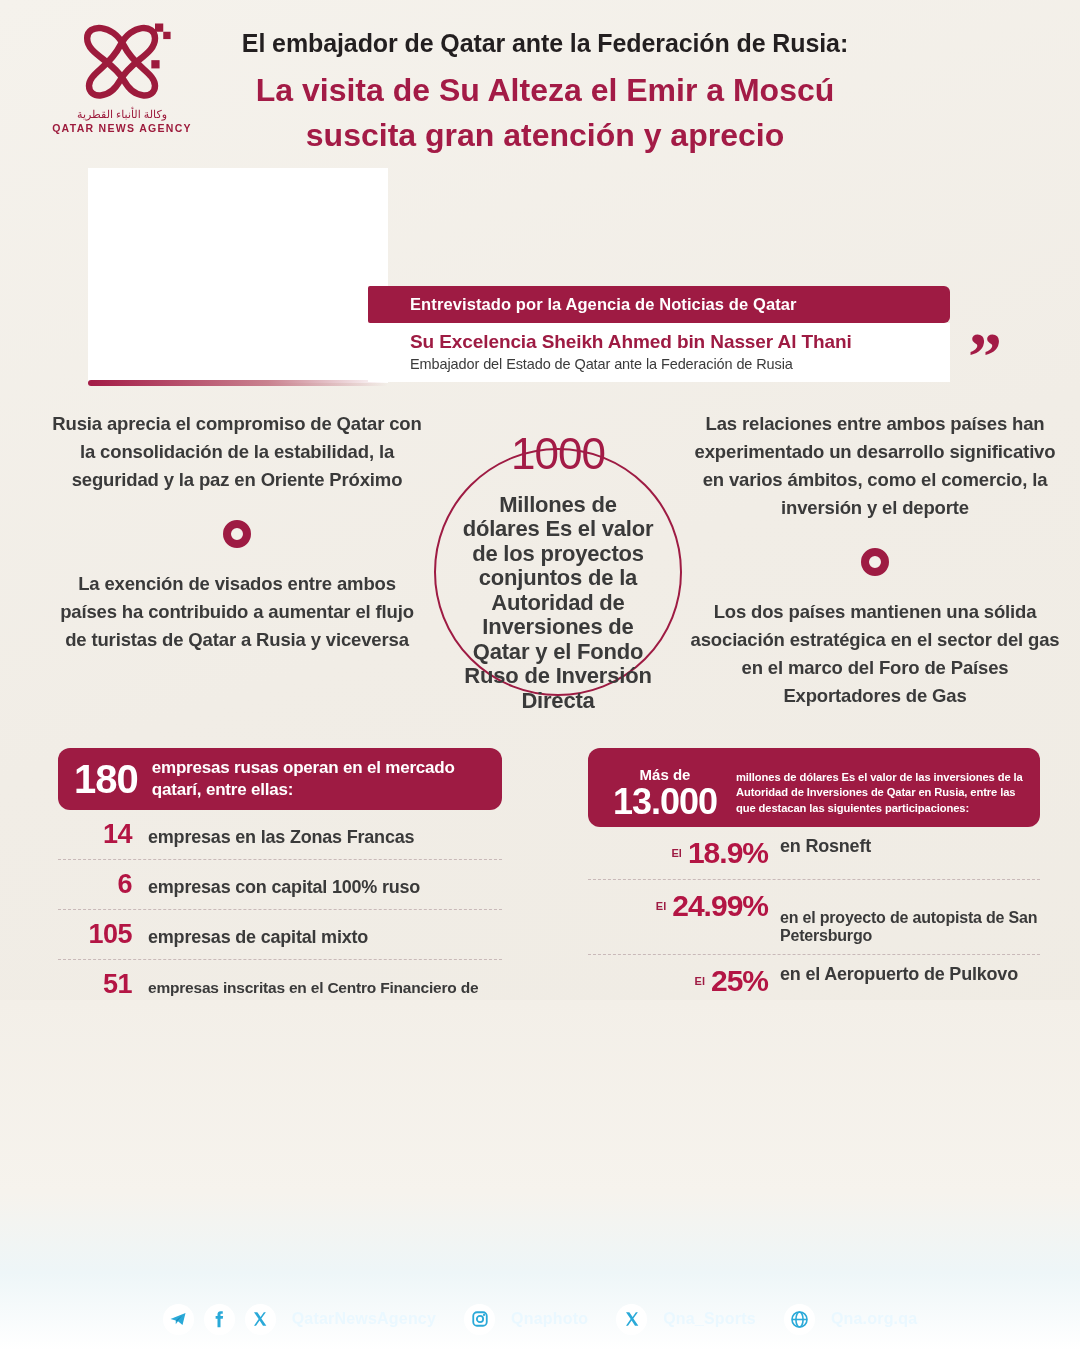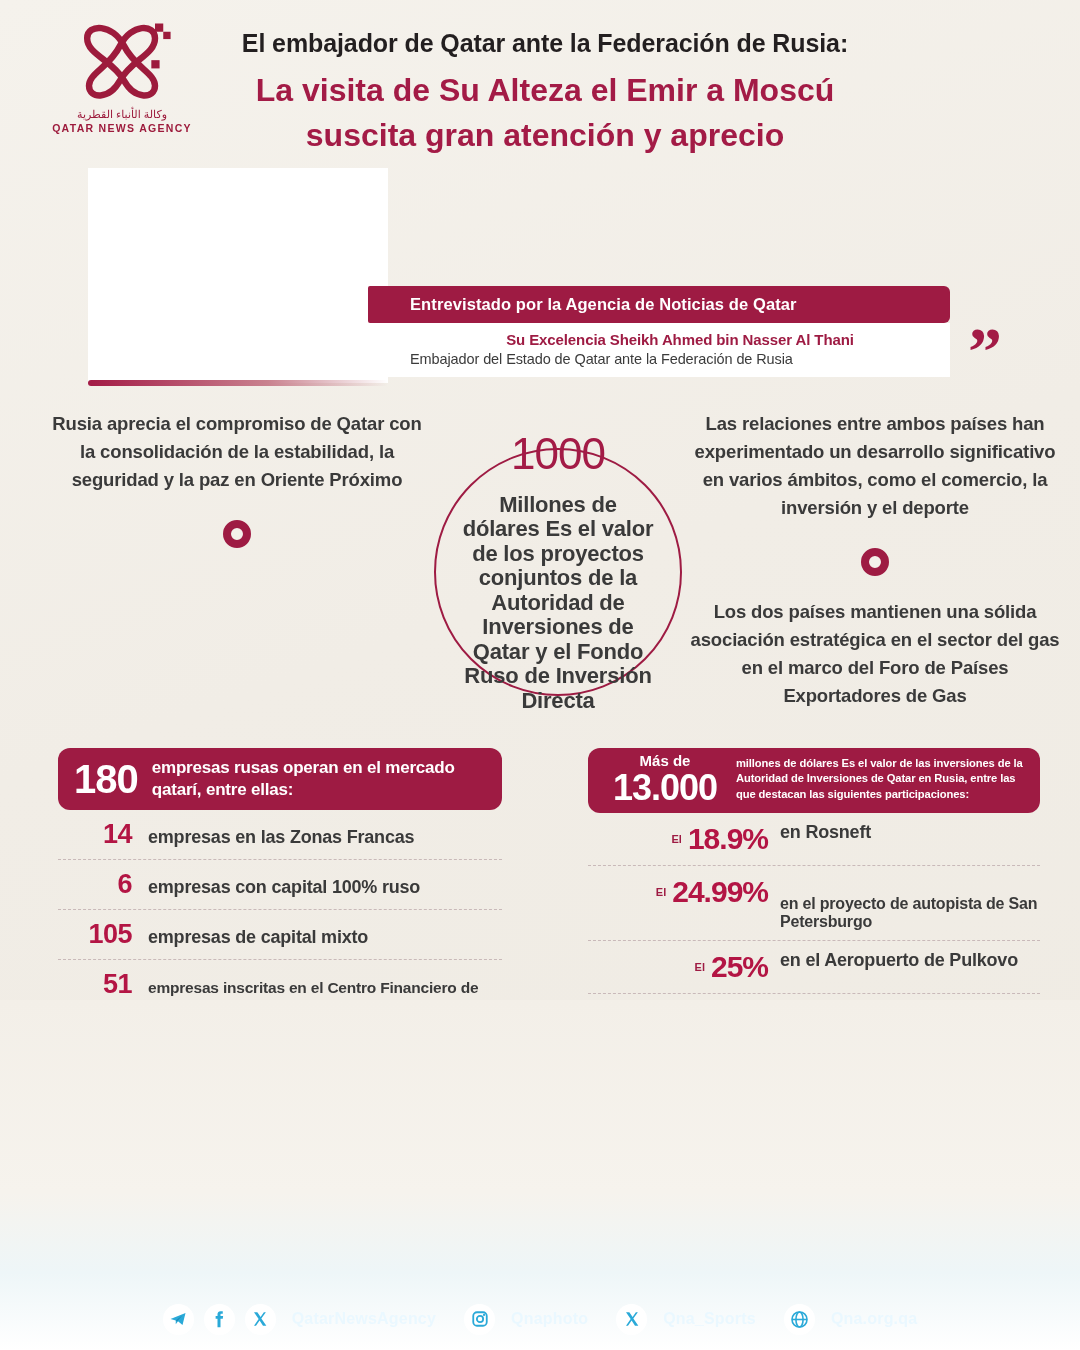--- a/index.html
+++ b/index.html
@@ -48,21 +48,21 @@
     background: linear-gradient(90deg,#a31b46 0%, #c9828f 60%, rgba(201,130,143,0) 100%);
     border-radius: 3px;
   }
 
   .attrib { position: absolute; left: 368px; top: 286px; width: 582px; }
   .attrib-bar {
     background: #9e1b43; color: #fff; font-size: 16.5px; font-weight: bold;
     padding: 9px 0 9px 42px; border-radius: 2px 6px 6px 2px; letter-spacing: .1px;
   }
   .attrib-body { background: #ffffff; padding: 8px 0 10px 42px; }
-  .attrib-name { color: #9e1b43; font-size: 15px; font-weight: bold; letter-spacing: -.1px; text-align: center; }
+  .attrib-name { color: #9e1b43; font-size: 19px; font-weight: bold; letter-spacing: -.1px; }
   .attrib-role { color: #3b3b3b; font-size: 14.5px; margin-top: 3px; letter-spacing: -.1px;}
   .quote-mark {
     position: absolute; right: -52px; bottom: -8px;
     font-size: 68px; color: #a31b46; font-family: "Liberation Serif", serif;
     font-weight: bold; line-height: 1;
   }
 
   
   .body-grid { position: absolute; top: 410px; left: 16px; width: 1080px; height: 300px; }
   .col-left  { position: absolute; left: 34px;  top: 0; width: 374px; text-align: center; }
@@ -91,21 +91,21 @@
   .stats-left  { position: absolute; left: 58px;  top: 0; width: 444px; }
   .stats-right { position: absolute; left: 588px; top: 0; width: 452px; }
 
   .badge {
     background: #9e1b43; color: #fff; border-radius: 12px;
     display: flex; align-items: center; padding: 9px 16px; margin-top: 26px;
   }
   .badge-num { font-size: 40px; font-weight: bold; line-height: 40px; letter-spacing: -1px; }
   .badge-txt { font-size: 17px; font-weight: bold; line-height: 22px; margin-left: 14px; letter-spacing: -.2px;}
 
-  .badge-r { padding: 4px 14px 7px 18px; }
+  .badge-r { padding: 18px 14px 7px 18px; }
   .badge-r .b-left { text-align: center; min-width: 118px; }
   .badge-r .b-mas { font-size: 15px; font-weight: bold; line-height: 17px; }
   .badge-r .b-num { font-size: 36px; font-weight: bold; line-height: 37px; letter-spacing: -1px;}
   .badge-r .b-right { font-size: 11.2px; line-height: 15.5px; font-weight: bold; margin-left: 12px; letter-spacing: -.1px;}
 
   .row {
     display: flex; align-items: baseline; padding: 9px 0 9px 0;
     border-bottom: 1px dashed #c9b9b9;
   }
   .row:last-child { border-bottom: none; }
@@ -216,20 +216,21 @@
       <div class="attrib-role">Embajador del Estado de Qatar ante la Federación de Rusia</div>
     </div>
     <div class="quote-mark">”</div>
   </div>
 
   <div class="body-grid">
 
     <div class="col-left">
       <div class="para">Rusia aprecia el compromiso de Qatar con la consolidación de la estabilidad, la seguridad y la paz en Oriente Próximo</div>
       <div class="ring"></div>
+      <div class="para">La exención de visados entre ambos países ha contribuido a aumentar el flujo de turistas de Qatar a Rusia y viceversa</div>
     </div>
 
     <div class="circle-stat">
       <div class="circle-num">1000</div>
       <div class="circle-txt">Millones de dólares Es el valor de los proyectos conjuntos de la Autoridad de Inversiones de Qatar y el Fondo Ruso de Inversión Directa</div>
     </div>
 
     <div class="col-right">
       <div class="para">Las relaciones entre ambos países han experimentado un desarrollo significativo en varios ámbitos, como el comercio, la inversión y el deporte</div>
       <div class="ring"></div>

